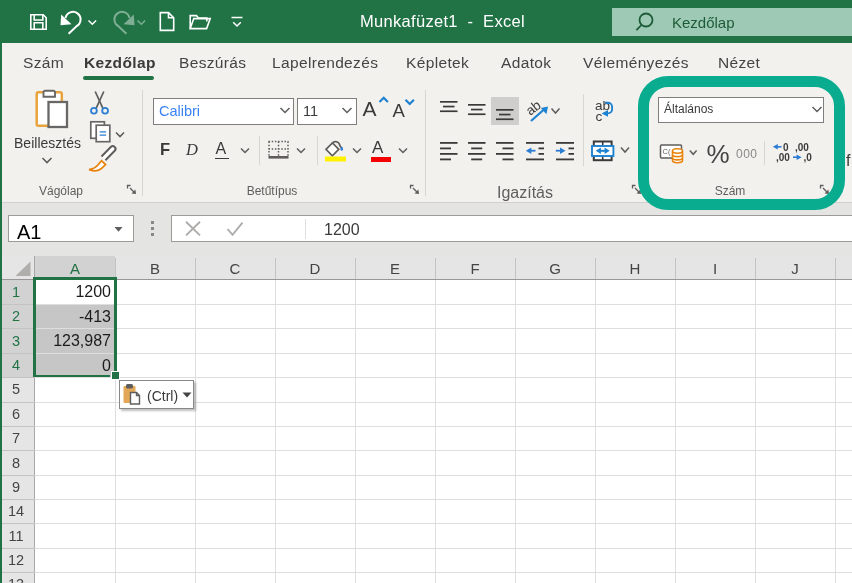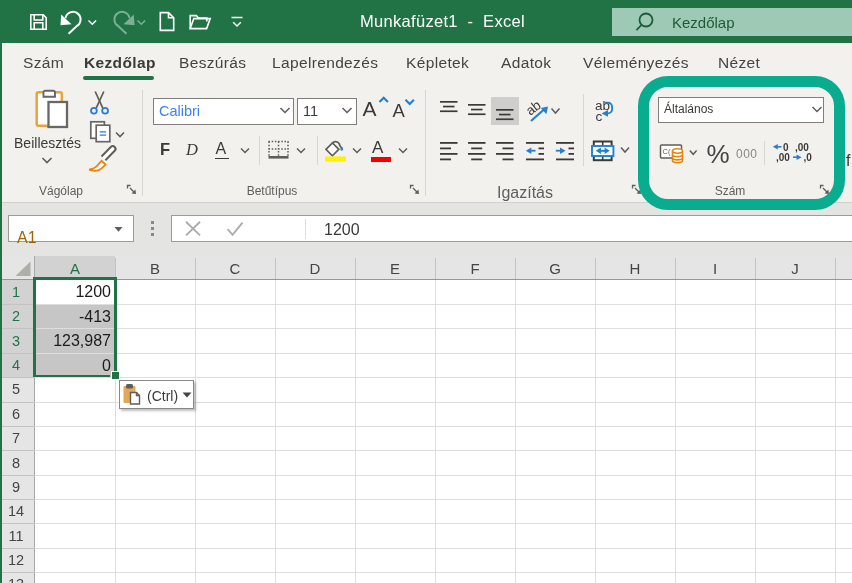--- a/index.html
+++ b/index.html
@@ -279,21 +279,21 @@
 <div class="abs" style="left:425px;top:90px;width:1px;height:106px;background:#d8d6d4;"></div>
 <div class="abs" style="left:645px;top:90px;width:1px;height:106px;background:#d8d6d4;"></div>
 
 <div class="abs" style="left:27px;top:184px;width:68px;text-align:center;font-size:12px;color:#605e5c;">Vágólap</div>
 <div class="abs" style="left:237px;top:184px;width:70px;text-align:center;font-size:12px;color:#605e5c;">Betűtípus</div>
 <div class="abs" style="left:490px;top:184px;width:70px;text-align:center;font-size:16px;color:#605e5c;">Igazítás</div>
 <div class="abs" style="left:695px;top:184px;width:70px;text-align:center;font-size:12px;color:#605e5c;">Szám</div>
 
 <div class="abs" style="left:0;top:203px;width:852px;height:53px;background:#e4e4e3;"></div>
 <div class="abs" style="left:8px;top:215px;width:126px;height:27px;background:#fff;border:1px solid #9d9b99;box-sizing:border-box;"></div>
-<div class="abs" style="left:17px;top:221px;font-size:16px;color:#a16207;margin-top:8px;">A1</div>
+<div class="abs" style="left:17px;top:221px;font-size:20px;color:#000000;">A1</div>
 <svg class="abs" style="left:110px;top:215px;" width="24" height="27" viewBox="0 0 24 27">
   <path d="M4.5 12 l4 4.8 4-4.8 z" fill="#605e5c"></path>
 </svg>
 <div class="abs" style="left:151px;top:221px;width:3px;">
   <div style="width:3px;height:3px;background:#8a8886;margin-bottom:3px;"></div>
   <div style="width:3px;height:3px;background:#8a8886;margin-bottom:3px;"></div>
   <div style="width:3px;height:3px;background:#8a8886;"></div>
 </div>
 <div class="abs" style="left:171px;top:215px;width:681px;height:27px;background:#fff;border:1px solid #9d9b99;border-right:none;box-sizing:border-box;"></div>
 <svg class="abs" style="left:171px;top:215px;" width="145" height="27" viewBox="0 0 145 27">

